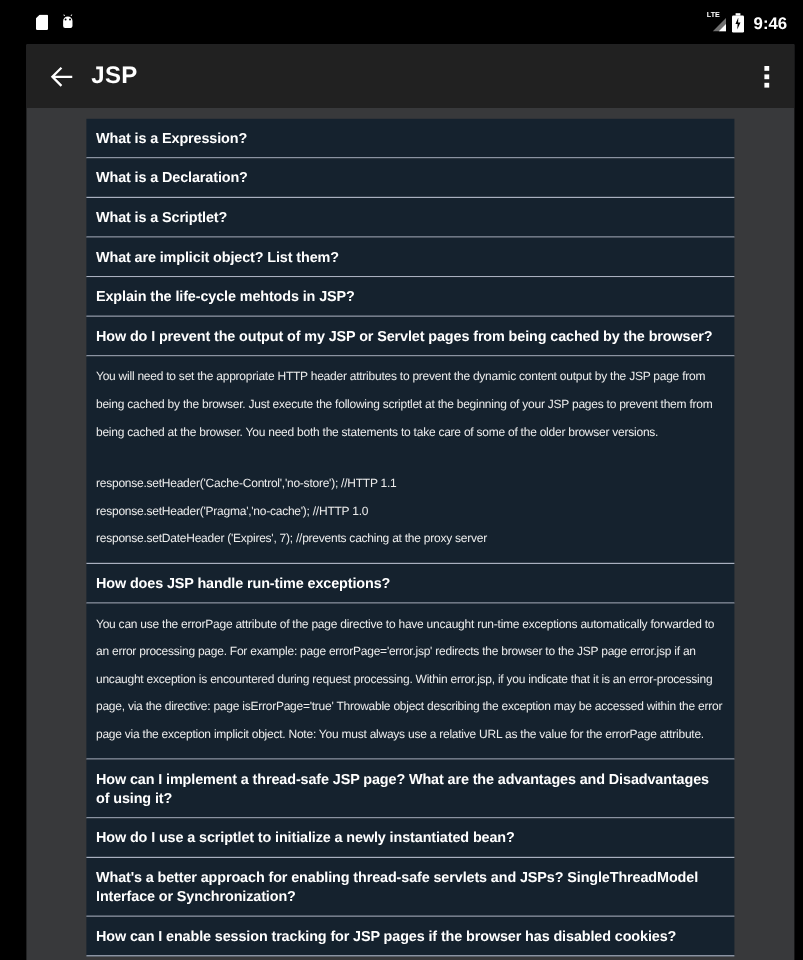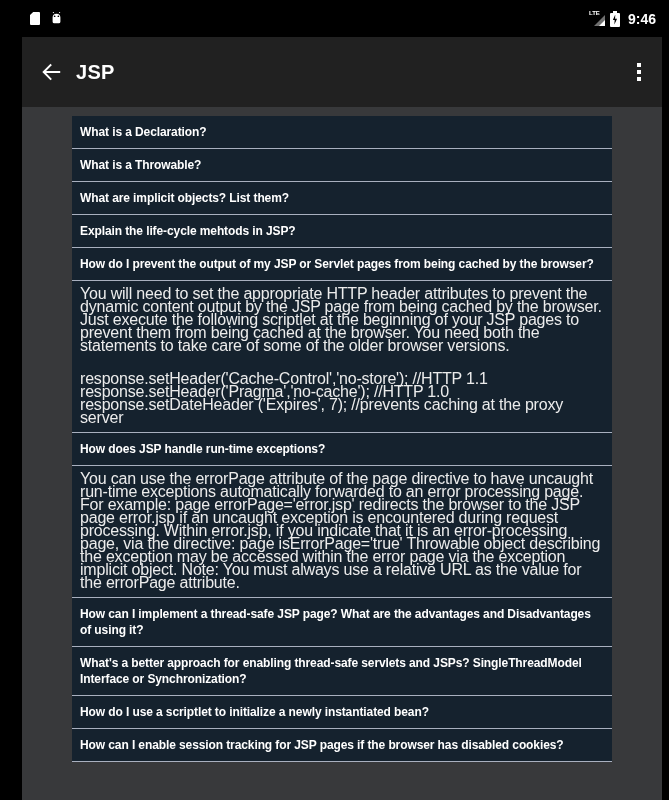--- a/index.html
+++ b/index.html
@@ -23,34 +23,34 @@
   .batt-icon{position:relative;width:10px;height:16px;}
   .batt-nub{position:absolute;top:0;left:3px;width:4px;height:2px;background:#fff;}
   .batt-body{position:absolute;top:2px;left:0;width:10px;height:14px;background:#fff;border-radius:1px;}
   .batt-bolt{position:absolute;top:4px;left:2px;width:6px;height:10px;background:#000;
              clip-path:polygon(55% 0,15% 55%,45% 55%,40% 100%,85% 42%,52% 42%);}
   .sb-time{font-size:14px;font-weight:600;color:#fff;margin-left:3px;}
 
   
   .screen{position:absolute;top:37px;left:22px;right:7px;bottom:0;background:#38393b;
           display:flex;flex-direction:column;overflow:hidden;}
-  .toolbar{height:70px;background:#212121;display:flex;align-items:center;flex:0 0 auto;}
+  .toolbar{height:53px;background:#212121;display:flex;align-items:center;flex:0 0 auto;}
   .back-btn{width:24px;height:24px;margin-left:17px;display:flex;align-items:center;justify-content:center;cursor:pointer;}
   .tb-title{color:#fff;font-size:20px;font-weight:700;margin-left:13px;letter-spacing:.3px;}
   .overflow-btn{margin-left:auto;margin-right:13px;width:20px;height:24px;display:flex;flex-direction:column;
                 align-items:center;justify-content:center;gap:3px;cursor:pointer;}
   .overflow-btn i{width:4px;height:4px;background:#fff;border-radius:0;display:block;}
 
   .content{flex:1;overflow:hidden;}
   .card{margin:9px 50px 0 50px;width:540px;box-sizing:border-box;}
 
   .row{background:#15222e;box-sizing:border-box;border-bottom:1px solid #a9b0bf;}
   .row.question{color:#fff;font-size:12px;line-height:16px;font-weight:700;
                 padding:8px 8px;letter-spacing:-.1px;cursor:pointer;}
-  .row.answer{color:#ececec;font-size:16px;line-height:13px;font-weight:400;
+  .row.answer{color:#ececec;font-size:10px;line-height:23px;font-weight:400;
               padding:6px 8px 8px 8px;letter-spacing:-.2px;}
   .answer-code{margin-top:20px;}
 </style>
 </head>
 <body>
 
 <div class="device">
 
   <div class="statusbar">
     <div class="sb-left">
@@ -90,38 +90,39 @@
       <div class="tb-title">JSP</div>
       <div class="overflow-btn">
         <i></i>
           <i></i>
           <i></i>
       </div>
     </div>
 
     <div class="content">
       <div class="card">
+          <div class="row question">What is a Expression?</div>
           <div class="row question">What is a Declaration?</div>
-          <div class="row question">What is a Throwable?</div>
-          <div class="row question">What are implicit objects? List them?</div>
+          <div class="row question">What is a Scriptlet?</div>
+          <div class="row question">What are implicit object? List them?</div>
           <div class="row question">Explain the life-cycle mehtods in JSP?</div>
           <div class="row question">How do I prevent the output of my JSP or Servlet pages from being cached by the browser?</div>
           <div class="row answer">
             <div>You will need to set the appropriate HTTP header attributes to prevent the dynamic content output by the JSP page from being cached by the browser. Just execute the following scriptlet at the beginning of your JSP pages to prevent them from being cached at the browser. You need both the statements to take care of some of the older browser versions.</div>
             <div class="answer-code">
               <div>response.setHeader('Cache-Control','no-store'); //HTTP 1.1</div>
               <div>response.setHeader('Pragma','no-cache'); //HTTP 1.0</div>
               <div>response.setDateHeader ('Expires', 7); //prevents caching at the proxy server</div>
             </div>
           </div>
           <div class="row question">How does JSP handle run-time exceptions?</div>
           <div class="row answer">
             <div>You can use the errorPage attribute of the page directive to have uncaught run-time exceptions automatically forwarded to an error processing page. For example: page errorPage='error.jsp' redirects the browser to the JSP page error.jsp if an uncaught exception is encountered during request processing. Within error.jsp, if you indicate that it is an error-processing page, via the directive: page isErrorPage='true' Throwable object describing the exception may be accessed within the error page via the exception implicit object. Note: You must always use a relative URL as the value for the errorPage attribute.</div>
           </div>
           <div class="row question">How can I implement a thread-safe JSP page? What are the advantages and Disadvantages of using it?</div>
+          <div class="row question">How do I use a scriptlet to initialize a newly instantiated bean?</div>
           <div class="row question">What's a better approach for enabling thread-safe servlets and JSPs? SingleThreadModel Interface or Synchronization?</div>
-          <div class="row question">How do I use a scriptlet to initialize a newly instantiated bean?</div>
           <div class="row question">How can I enable session tracking for JSP pages if the browser has disabled cookies?</div>
         </div>
     </div>
 
   </div>
 </div>
 
 </body></html>

